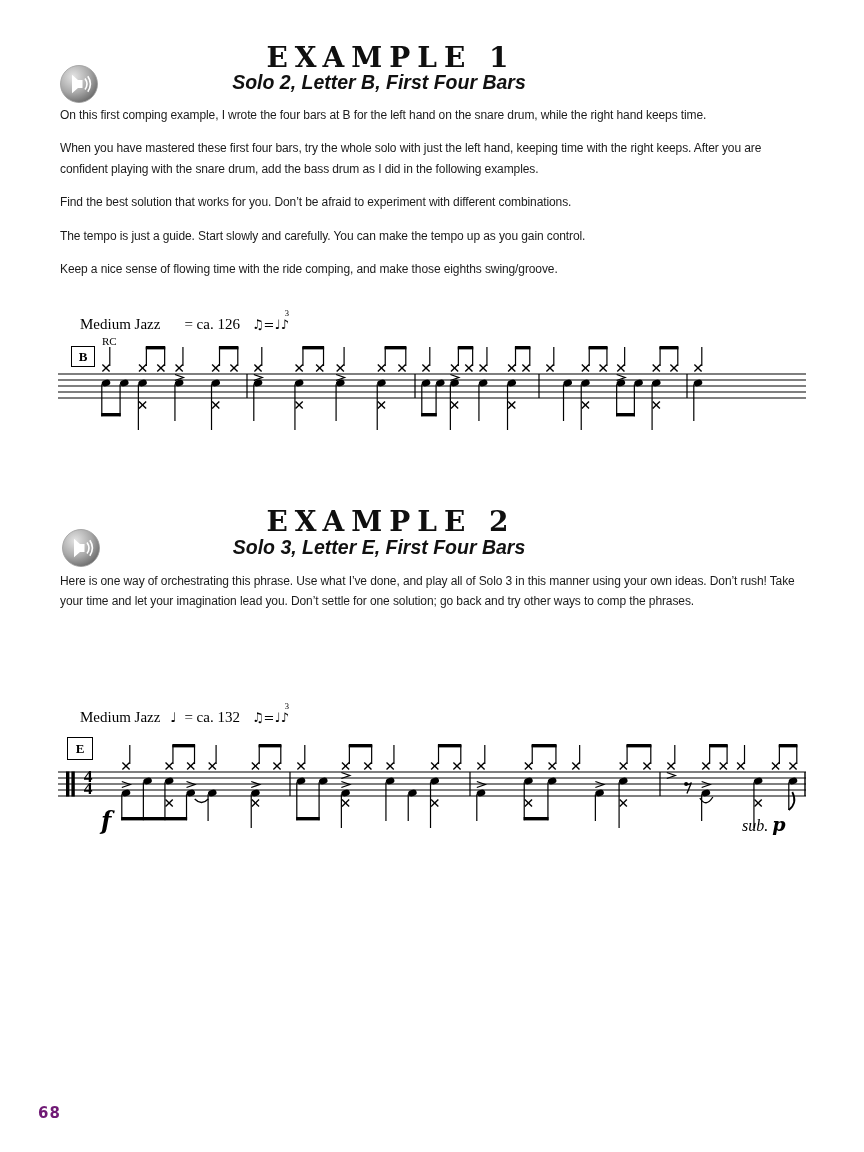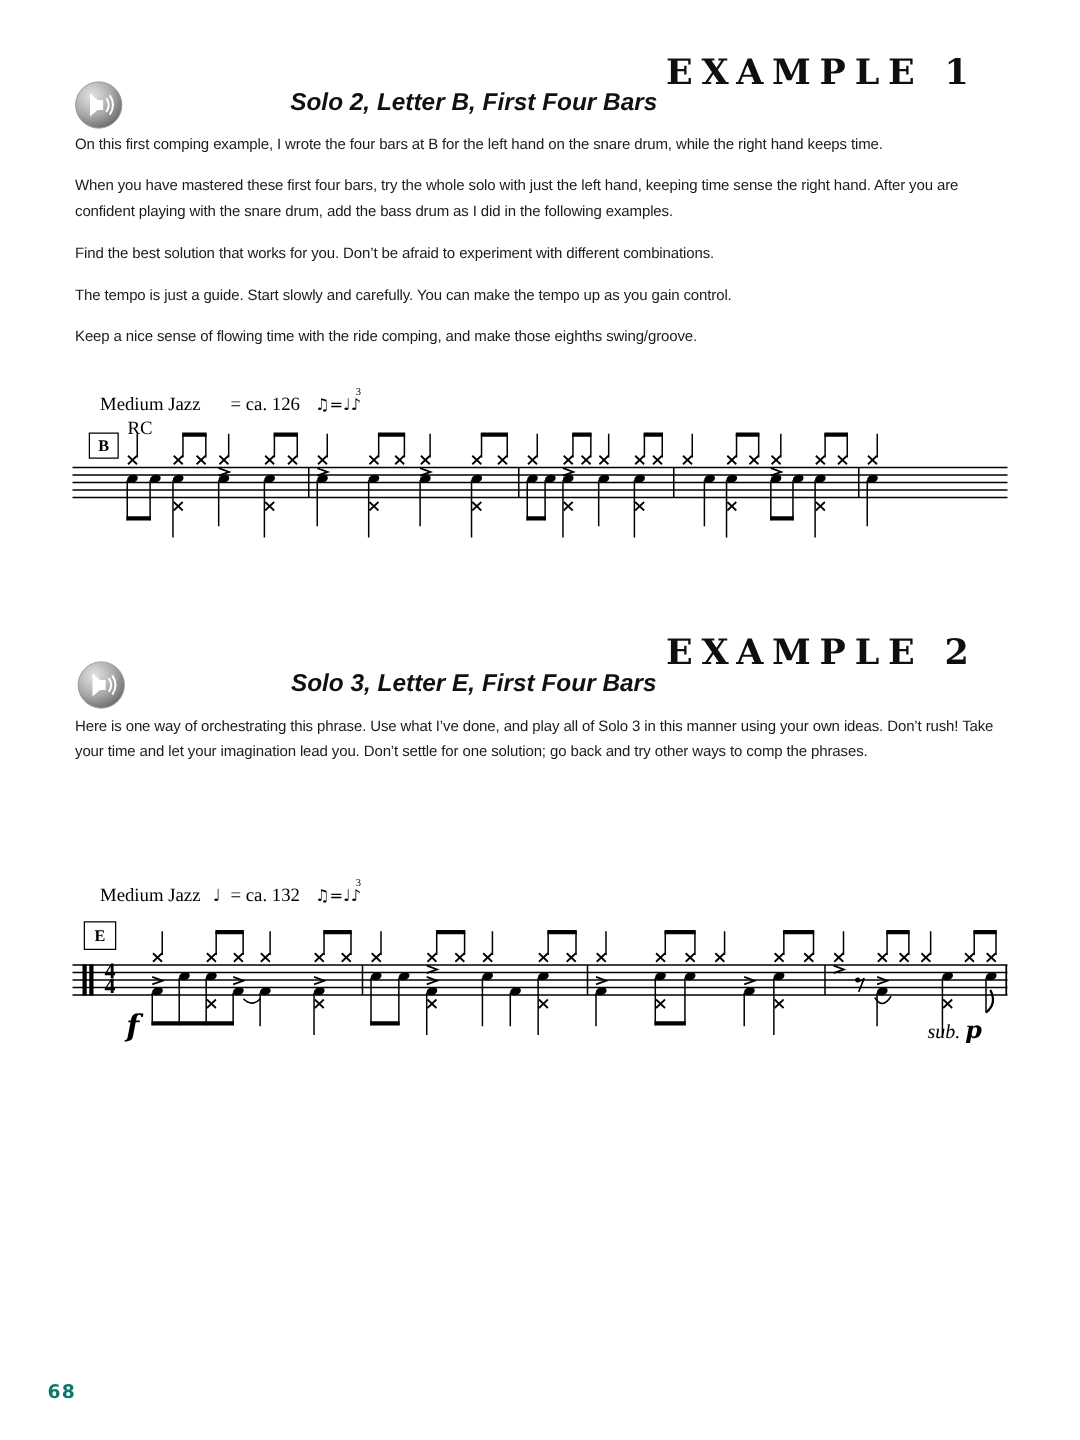--- a/index.html
+++ b/index.html
@@ -1,48 +1,48 @@
 <!DOCTYPE html>
 <html><head>
 <meta charset="utf-8">
 <style>
   html,body{margin:0;padding:0;background:#e9e9e9;}
   .page{position:relative;width:864px;height:1152px;background:#ffffff;margin:0 auto;overflow:hidden;
         font-family:"Liberation Sans",sans-serif;color:#1a1a1a;}
-  .ex-title{position:absolute;left:0;width:782px;text-align:right;margin:0;
+  .ex-title{position:absolute;left:0;width:782px;text-align:center;margin:0;
             font-family:"DejaVu Serif",serif;font-weight:bold;font-size:28px;
             letter-spacing:7px;color:#0f0f0f;}
   .ex-sub{position:absolute;left:0;width:688px;text-align:center;margin:0;
           font-family:"Liberation Sans",sans-serif;font-style:italic;font-weight:bold;
           font-size:19.5px;color:#111;padding-left:35px;}
   .audio-btn{position:absolute;width:40px;height:40px;cursor:pointer;}
   .copy{position:absolute;left:60px;width:750px;font-size:12px;line-height:20.4px;
         letter-spacing:-0.1px;color:#1b1b1b;}
   .copy p{margin:0 0 13px 0;}
   .tempo{position:absolute;font-family:"Liberation Serif",serif;font-size:15px;color:#000;
          display:flex;align-items:baseline;white-space:nowrap;}
   .tnote{font-family:"DejaVu Sans",sans-serif;font-size:13.5px;min-width:16px;
          display:inline-block;margin:0 3px 0 5px;text-align:center;}
   .swing{margin-left:12px;font-family:"DejaVu Sans",sans-serif;font-size:13px;position:relative;}
   .swing .mn{font-family:"DejaVu Sans",sans-serif;}
   .sw3{position:absolute;top:-9px;right:0;font-size:8.5px;font-family:"Liberation Serif",serif;}
-  .inst-label{position:absolute;font-family:"Liberation Serif",serif;font-size:15px;color:#000;}
+  .inst-label{position:absolute;font-family:"Liberation Serif",serif;font-size:11px;color:#000;}
   .rmark{position:absolute;border:1.2px solid #000;display:flex;align-items:center;
          justify-content:center;font-family:"Liberation Serif",serif;font-weight:bold;
          font-size:13px;background:#fff;color:#000;}
   .staff-svg{position:absolute;left:0;width:864px;height:110px;}
   .timesig{position:absolute;width:18px;text-align:center;font-family:"Liberation Serif",serif;
            font-weight:bold;font-size:17.5px;line-height:12.3px;color:#000;}
   .dyn-f{position:absolute;font-family:"DejaVu Serif",serif;font-style:italic;font-weight:bold;
          font-size:24px;color:#000;}
   .dyn-end{position:absolute;font-family:"Liberation Serif",serif;color:#000;white-space:nowrap;}
   .dyn-sub{font-style:italic;font-size:16px;}
   .dyn-p{font-family:"DejaVu Serif",serif;font-style:italic;font-weight:bold;font-size:19px;}
   .pagenum{position:absolute;left:38px;top:1104px;font-family:"DejaVu Sans",sans-serif;
-           font-weight:bold;font-size:15px;letter-spacing:1px;color:#0f766e;}
+           font-weight:bold;font-size:15px;letter-spacing:1px;color:#701a75;}
 </style>
 </head>
 <body>
 
 <div class="page">
 
   <section>
     <h1 class="ex-title" style="top:41px;">EXAMPLE 1</h1>
 
     <div class="audio-btn" style="left:59px;top:64px;">
@@ -60,21 +60,21 @@
           <path d="M 26 14.5 Q 30 20 26 25.5" stroke="#ffffff" stroke-width="1.6" fill="none"></path>
           <path d="M 28.8 12.3 Q 34 20 28.8 27.7" stroke="#ffffff" stroke-width="1.6" fill="none"></path>
         </svg>
       </span>
     </div>
 
     <h2 class="ex-sub" style="top:71px;">Solo 2, Letter B, First Four Bars</h2>
 
     <div class="copy" style="top:105px;">
       <p>On this first comping example, I wrote the four bars at B for the left hand on the snare drum, while the right hand keeps time.</p>
-      <p>When you have mastered these first four bars, try the whole solo with just the left hand, keeping time sense the right hand. After you are confident playing with the snare drum, add the bass drum as I did in the following examples.</p>
+      <p>When you have mastered these first four bars, try the whole solo with just the left hand, keeping time with the right keeps. After you are confident playing with the snare drum, add the bass drum as I did in the following examples.</p>
       <p>Find the best solution that works for you. Don’t be afraid to experiment with different combinations.</p>
       <p>The tempo is just a guide. Start slowly and carefully. You can make the tempo up as you gain control.</p>
       <p>Keep a nice sense of flowing time with the ride comping, and make those eighths swing/groove.</p>
     </div>
 
     <div class="tempo" style="left:80px;top:316px;">
       <span>Medium Jazz</span>
       <span class="tnote"></span>
       <span>= ca. 126</span>
       <span class="swing">

